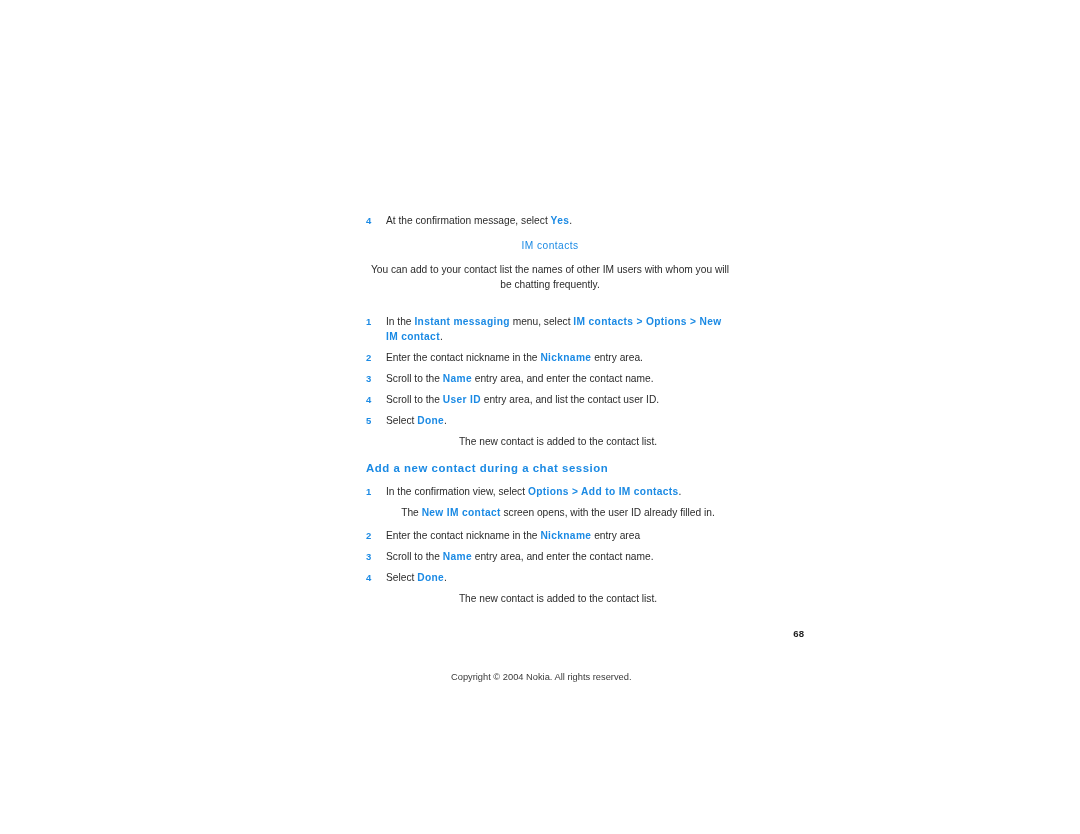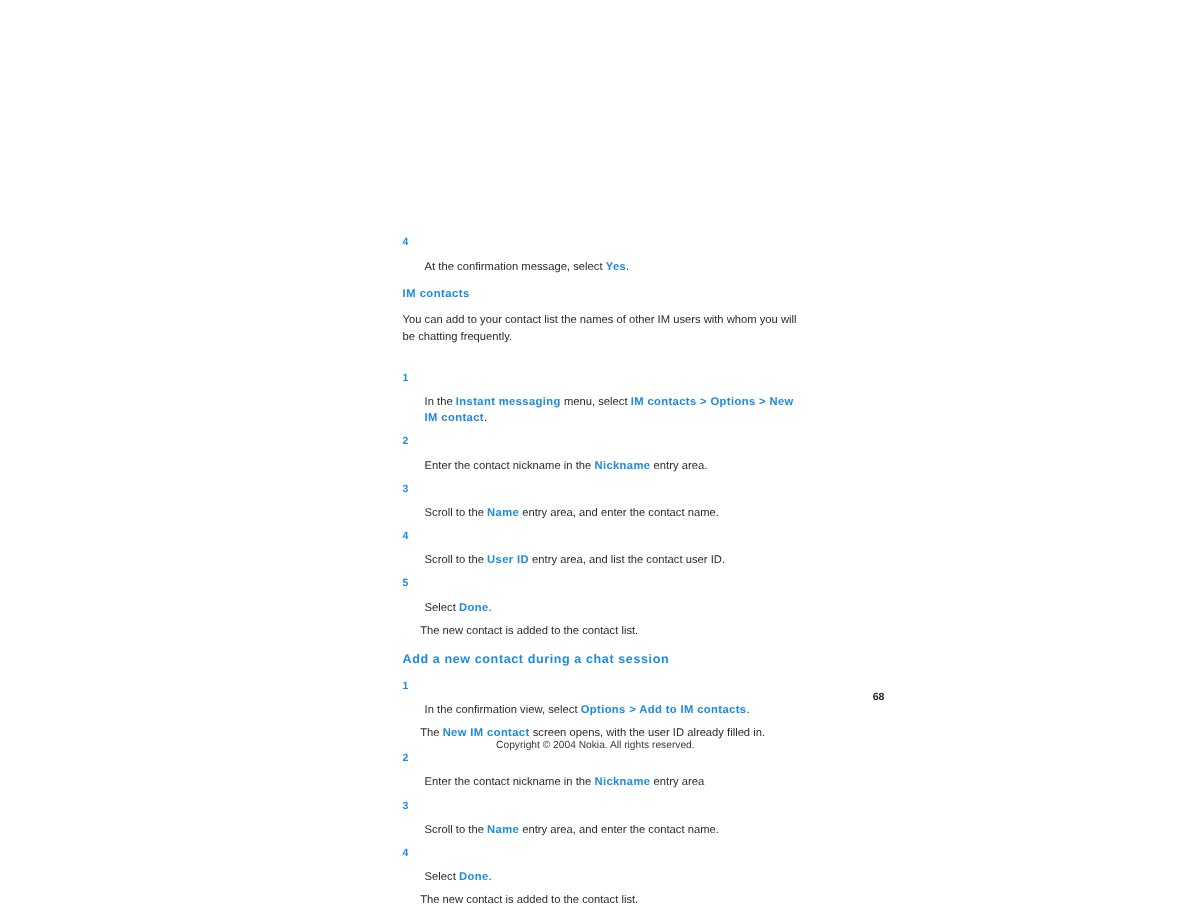--- a/index.html
+++ b/index.html
@@ -47,41 +47,42 @@
     font-size: 9.5px;
     line-height: 15px;
     letter-spacing: 0.2px;
   }
   .step-body {
     flex: 1 1 auto;
     color: #2b2b2b;
     font-size: 10.2px;
     line-height: 15px;
     letter-spacing: 0.01px;
-    margin-top: 22px;
   }
 
   .para {
     color: #2b2b2b;
     font-size: 10.2px;
     line-height: 15px;
     margin: 0;
+    text-align: center;
   }
   .para-indent {
     margin-left: 16px;
   }
 
   
   .h-sub {
     color: #1b8ae4;
-    font-weight: bold;
+    font-weight: normal;
     font-size: 10.2px;
     line-height: 15px;
     letter-spacing: 0.45px;
     margin: 0;
+    text-align: center;
   }
   .h-task {
     color: #1b8ae4;
     font-weight: bold;
     font-size: 11.4px;
     line-height: 16px;
     letter-spacing: 0.55px;
     margin: 0;
   }
 

